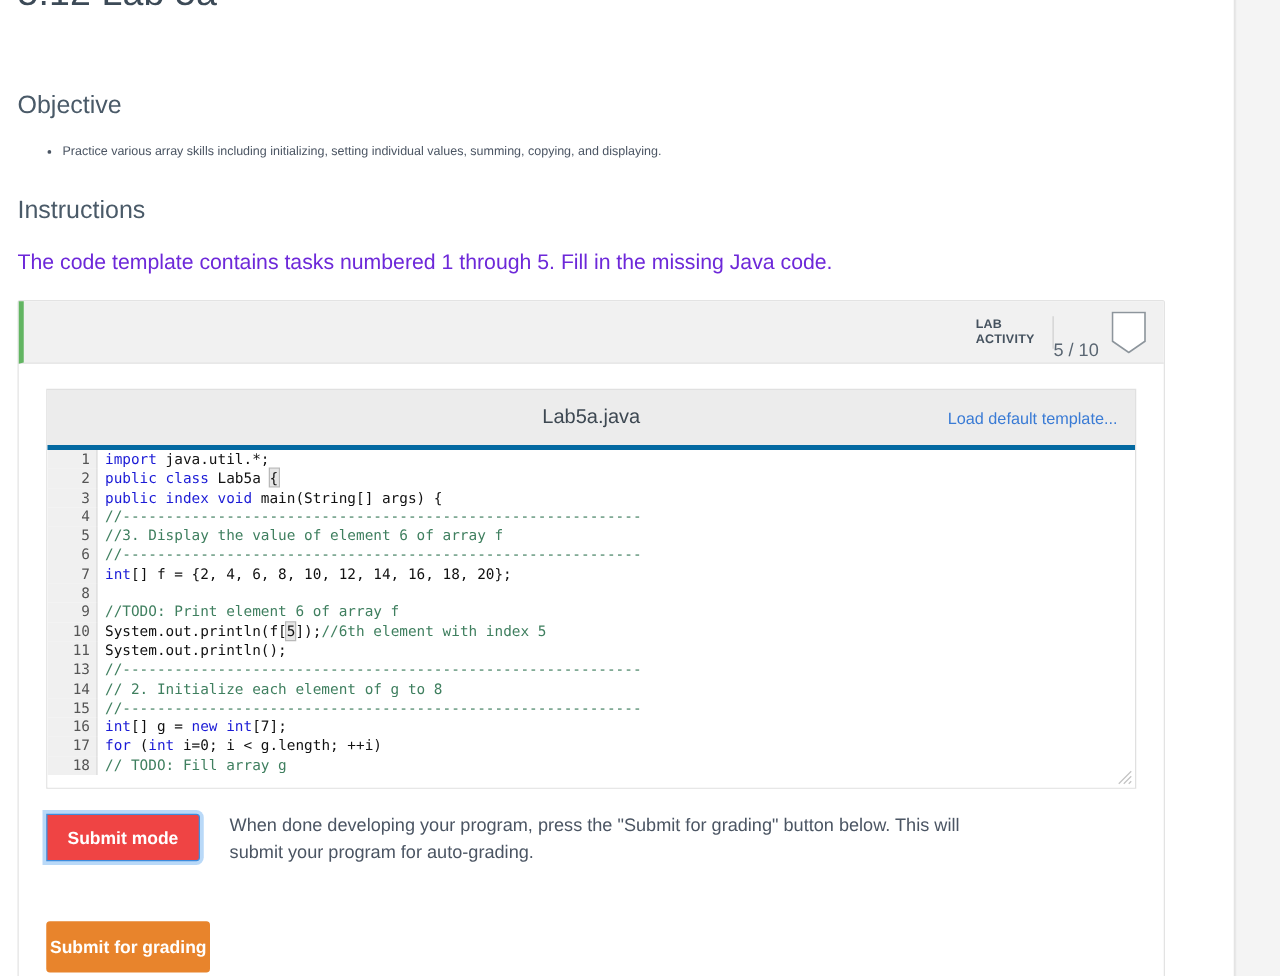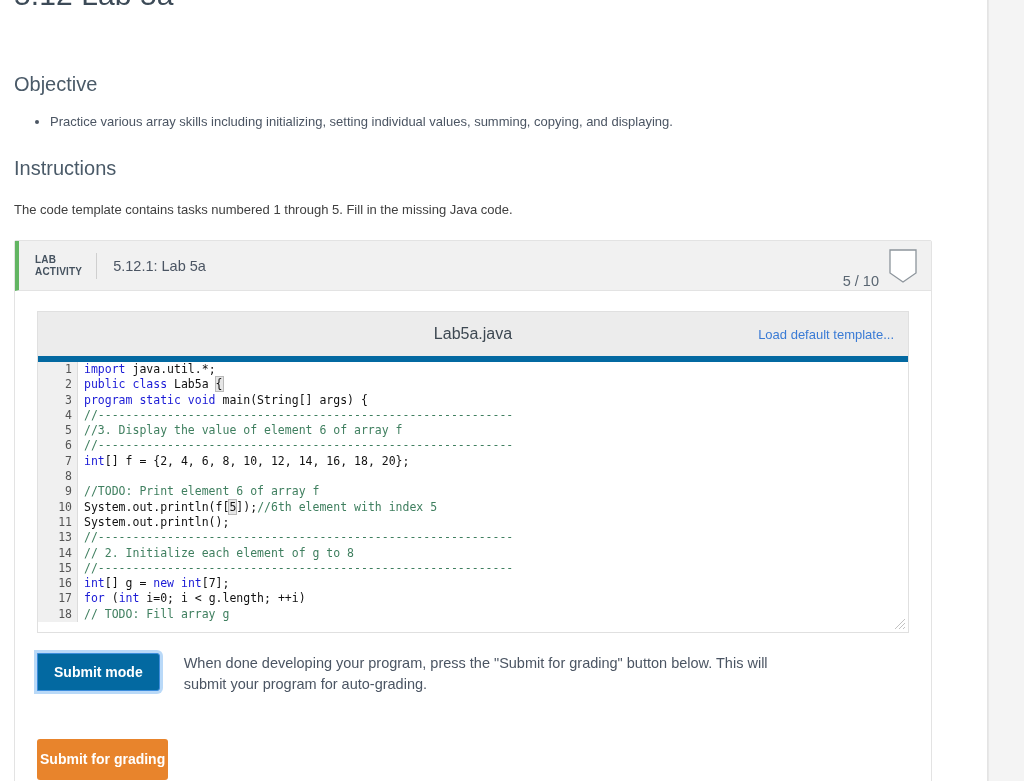--- a/index.html
+++ b/index.html
@@ -65,31 +65,31 @@
   }
   .h-objective { margin-top: 60px; }
   .h-instructions { margin-top: 24px; }
 
   ul.bullets {
     margin: 16px 0 0 0;
     padding-left: 36px;
     list-style: disc;
   }
   ul.bullets li {
-    font-size: 13px;
+    font-size: 10px;
     line-height: 20px;
     color: #4b5563;
     margin: 0;
   }
   ul.bullets li::marker { color: #4b5563; }
 
   p.body-text {
-    font-size: 13px;
+    font-size: 17px;
     line-height: 20px;
-    color: #404040;
+    color: #6d28d9;
     margin: 20px 0 0 0;
   }
 
   
   .lab-card {
     margin-top: 20px;
     border: 1px solid #e3e3e3;
     border-radius: 2px;
     background: #ffffff;
     width: 918px;
@@ -148,21 +148,21 @@
     border: 1px solid #e0e0e0;
     background: #ffffff;
     position: relative;
   }
   .editor-topbar {
     background: #ececec;
     height: 44px;
     display: flex;
     align-items: center;
     position: relative;
-    border-bottom: 6px solid #0369a1;
+    border-bottom: 4px solid #0369a1;
   }
   .file-name {
     position: absolute;
     left: 0; right: 0;
     text-align: center;
     font-size: 16px;
     color: #3d4852;
     pointer-events: none;
   }
   .load-template {
@@ -238,21 +238,21 @@
     line-height: 18px;
     white-space: nowrap;
   }
   .mode-btn.inactive {
     background: #ffffff;
     color: #3a7bd5;
     border-right: none;
     border-radius: 3px 0 0 3px;
   }
   .mode-btn.active {
-    background: #0369a1;
+    background: #ef4444;
     color: #ffffff;
     border-color: #3d8ddd;
     border-radius: 0 3px 3px 0;
     box-shadow: 0 0 0 3px rgba(100,170,240,0.45);
   }
   .mode-help {
     font-size: 14.5px;
     line-height: 21px;
     color: #4b5563;
     margin-left: 24px;
@@ -295,21 +295,20 @@
     <p class="body-text">The code template contains tasks numbered 1 through 5. Fill in the missing Java code.</p>
 
     <div class="lab-card">
 
       <div class="lab-header">
         <div class="lab-tag">
           <div>LAB</div>
           <div>ACTIVITY</div>
         </div>
         <div class="lab-divider"></div>
-        <div class="lab-title">5.12.1: Lab 5a</div>
         <div class="lab-score">5 / 10</div>
         <div class="bookmark">
           <svg width="28" height="34" viewBox="0 0 28 34" aria-hidden="true">
             <path d="M1 1 H27 V24 L14 33 L1 24 Z" fill="#ffffff" stroke="#8d959c" stroke-width="1.3"></path>
           </svg>
         </div>
       </div>
 
       
       <div class="editor-wrap">
@@ -324,21 +323,21 @@
                 <tr>
                   <td class="gutter">1</td>
                   <td class="code"><span class="kw">import</span><span class="plain"> java.util.*;</span></td>
                 </tr>
                 <tr>
                   <td class="gutter">2</td>
                   <td class="code"><span class="kw">public class</span><span class="plain"> Lab5a </span><span class="brkt">{</span></td>
                 </tr>
                 <tr>
                   <td class="gutter">3</td>
-                  <td class="code"><span class="kw">program static void</span><span class="plain"> main(String[] args) {</span></td>
+                  <td class="code"><span class="kw">public index void</span><span class="plain"> main(String[] args) {</span></td>
                 </tr>
                 <tr>
                   <td class="gutter">4</td>
                   <td class="code"><span class="cmt">//------------------------------------------------------------</span></td>
                 </tr>
                 <tr>
                   <td class="gutter">5</td>
                   <td class="code"><span class="cmt">//3. Display the value of element 6 of array f</span></td>
                 </tr>
                 <tr>

